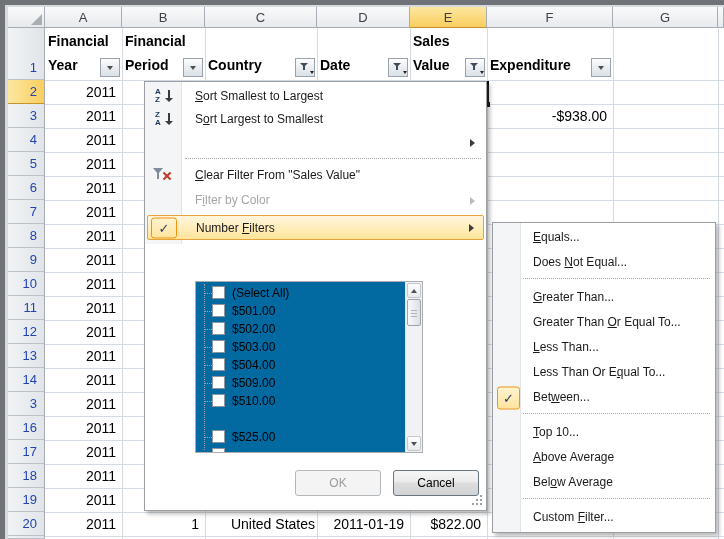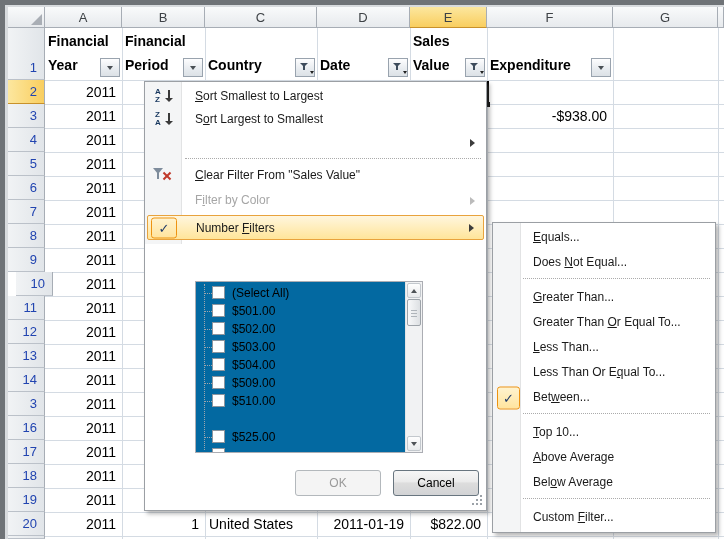--- a/index.html
+++ b/index.html
@@ -216,21 +216,21 @@
       <div class="cell" style="left: 45px; top: 368px; width: 71px; height: 24px; text-align: right; padding-left: 0px;">2011</div>
       <div class="cell" style="left: 45px; top: 392px; width: 71px; height: 24px; text-align: right; padding-left: 0px;">2011</div>
       <div class="cell" style="left: 45px; top: 416px; width: 71px; height: 24px; text-align: right; padding-left: 0px;">2011</div>
       <div class="cell" style="left: 45px; top: 440px; width: 71px; height: 24px; text-align: right; padding-left: 0px;">2011</div>
       <div class="cell" style="left: 45px; top: 464px; width: 71px; height: 24px; text-align: right; padding-left: 0px;">2011</div>
       <div class="cell" style="left: 45px; top: 488px; width: 71px; height: 24px; text-align: right; padding-left: 0px;">2011</div>
       <div class="cell" style="left: 45px; top: 512px; width: 71px; height: 24px; text-align: right; padding-left: 0px;">2011</div>
       <div class="cell" style="left: 487px; top: 104px; width: 120px; height: 24px; text-align: right; padding-left: 0px;">-$938.00</div>
       <div class="cell" style="left: 487px; top: 216px; width: 120px; height: 24px; text-align: right; padding-left: 0px;">-$513.00</div>
       <div class="cell" style="left: 122px; top: 512px; width: 77px; height: 24px; text-align: right; padding-left: 0px;">1</div>
-      <div class="cell" style="left: 205px; top: 512px; width: 106px; height: 24px; text-align: left; padding-left: 4px;">United States</div>
+      <div class="cell" style="left: 205px; top: 512px; width: 106px; height: 24px; text-align: right; padding-left: 4px;">United States</div>
       <div class="cell" style="left: 317px; top: 512px; width: 87px; height: 24px; text-align: right; padding-left: 0px;">2011-01-19</div>
       <div class="cell" style="left: 410px; top: 512px; width: 71px; height: 24px; text-align: right; padding-left: 0px;">$822.00</div>
     </div>
 
   <div id="active-border"></div>
   <div id="fill-handle"></div>
 
   <div class="menu" id="filter-menu">
     <div class="gutter"></div>
     <div id="fm-items">
@@ -398,21 +398,21 @@
     <div class="colhdr" style="left: 718px; width: 6px;"></div>
     <div class="rowhdr" style="top: 28px; height: 52px; align-items: flex-end; padding-bottom: 4px;">1</div>
     <div class="rowhdr sel" style="top: 80px; height: 24px;">2</div>
     <div class="rowhdr" style="top: 104px; height: 24px;">3</div>
     <div class="rowhdr" style="top: 128px; height: 24px;">4</div>
     <div class="rowhdr" style="top: 152px; height: 24px;">5</div>
     <div class="rowhdr" style="top: 176px; height: 24px;">6</div>
     <div class="rowhdr" style="top: 200px; height: 24px;">7</div>
     <div class="rowhdr" style="top: 224px; height: 24px;">8</div>
     <div class="rowhdr" style="top: 248px; height: 24px;">9</div>
-    <div class="rowhdr" style="top: 272px; height: 24px; margin-left: 8px;">10</div>
+    <div class="rowhdr" style="top: 272px; height: 24px;">10</div>
     <div class="rowhdr" style="top: 296px; height: 24px;">11</div>
     <div class="rowhdr" style="top: 320px; height: 24px;">12</div>
     <div class="rowhdr" style="top: 344px; height: 24px;">13</div>
     <div class="rowhdr" style="top: 368px; height: 24px;">14</div>
     <div class="rowhdr" style="top: 392px; height: 24px;">3</div>
     <div class="rowhdr" style="top: 416px; height: 24px;">16</div>
     <div class="rowhdr" style="top: 440px; height: 24px;">17</div>
     <div class="rowhdr" style="top: 464px; height: 24px;">18</div>
     <div class="rowhdr" style="top: 488px; height: 24px;">19</div>
     <div class="rowhdr" style="top: 512px; height: 24px;">20</div>

